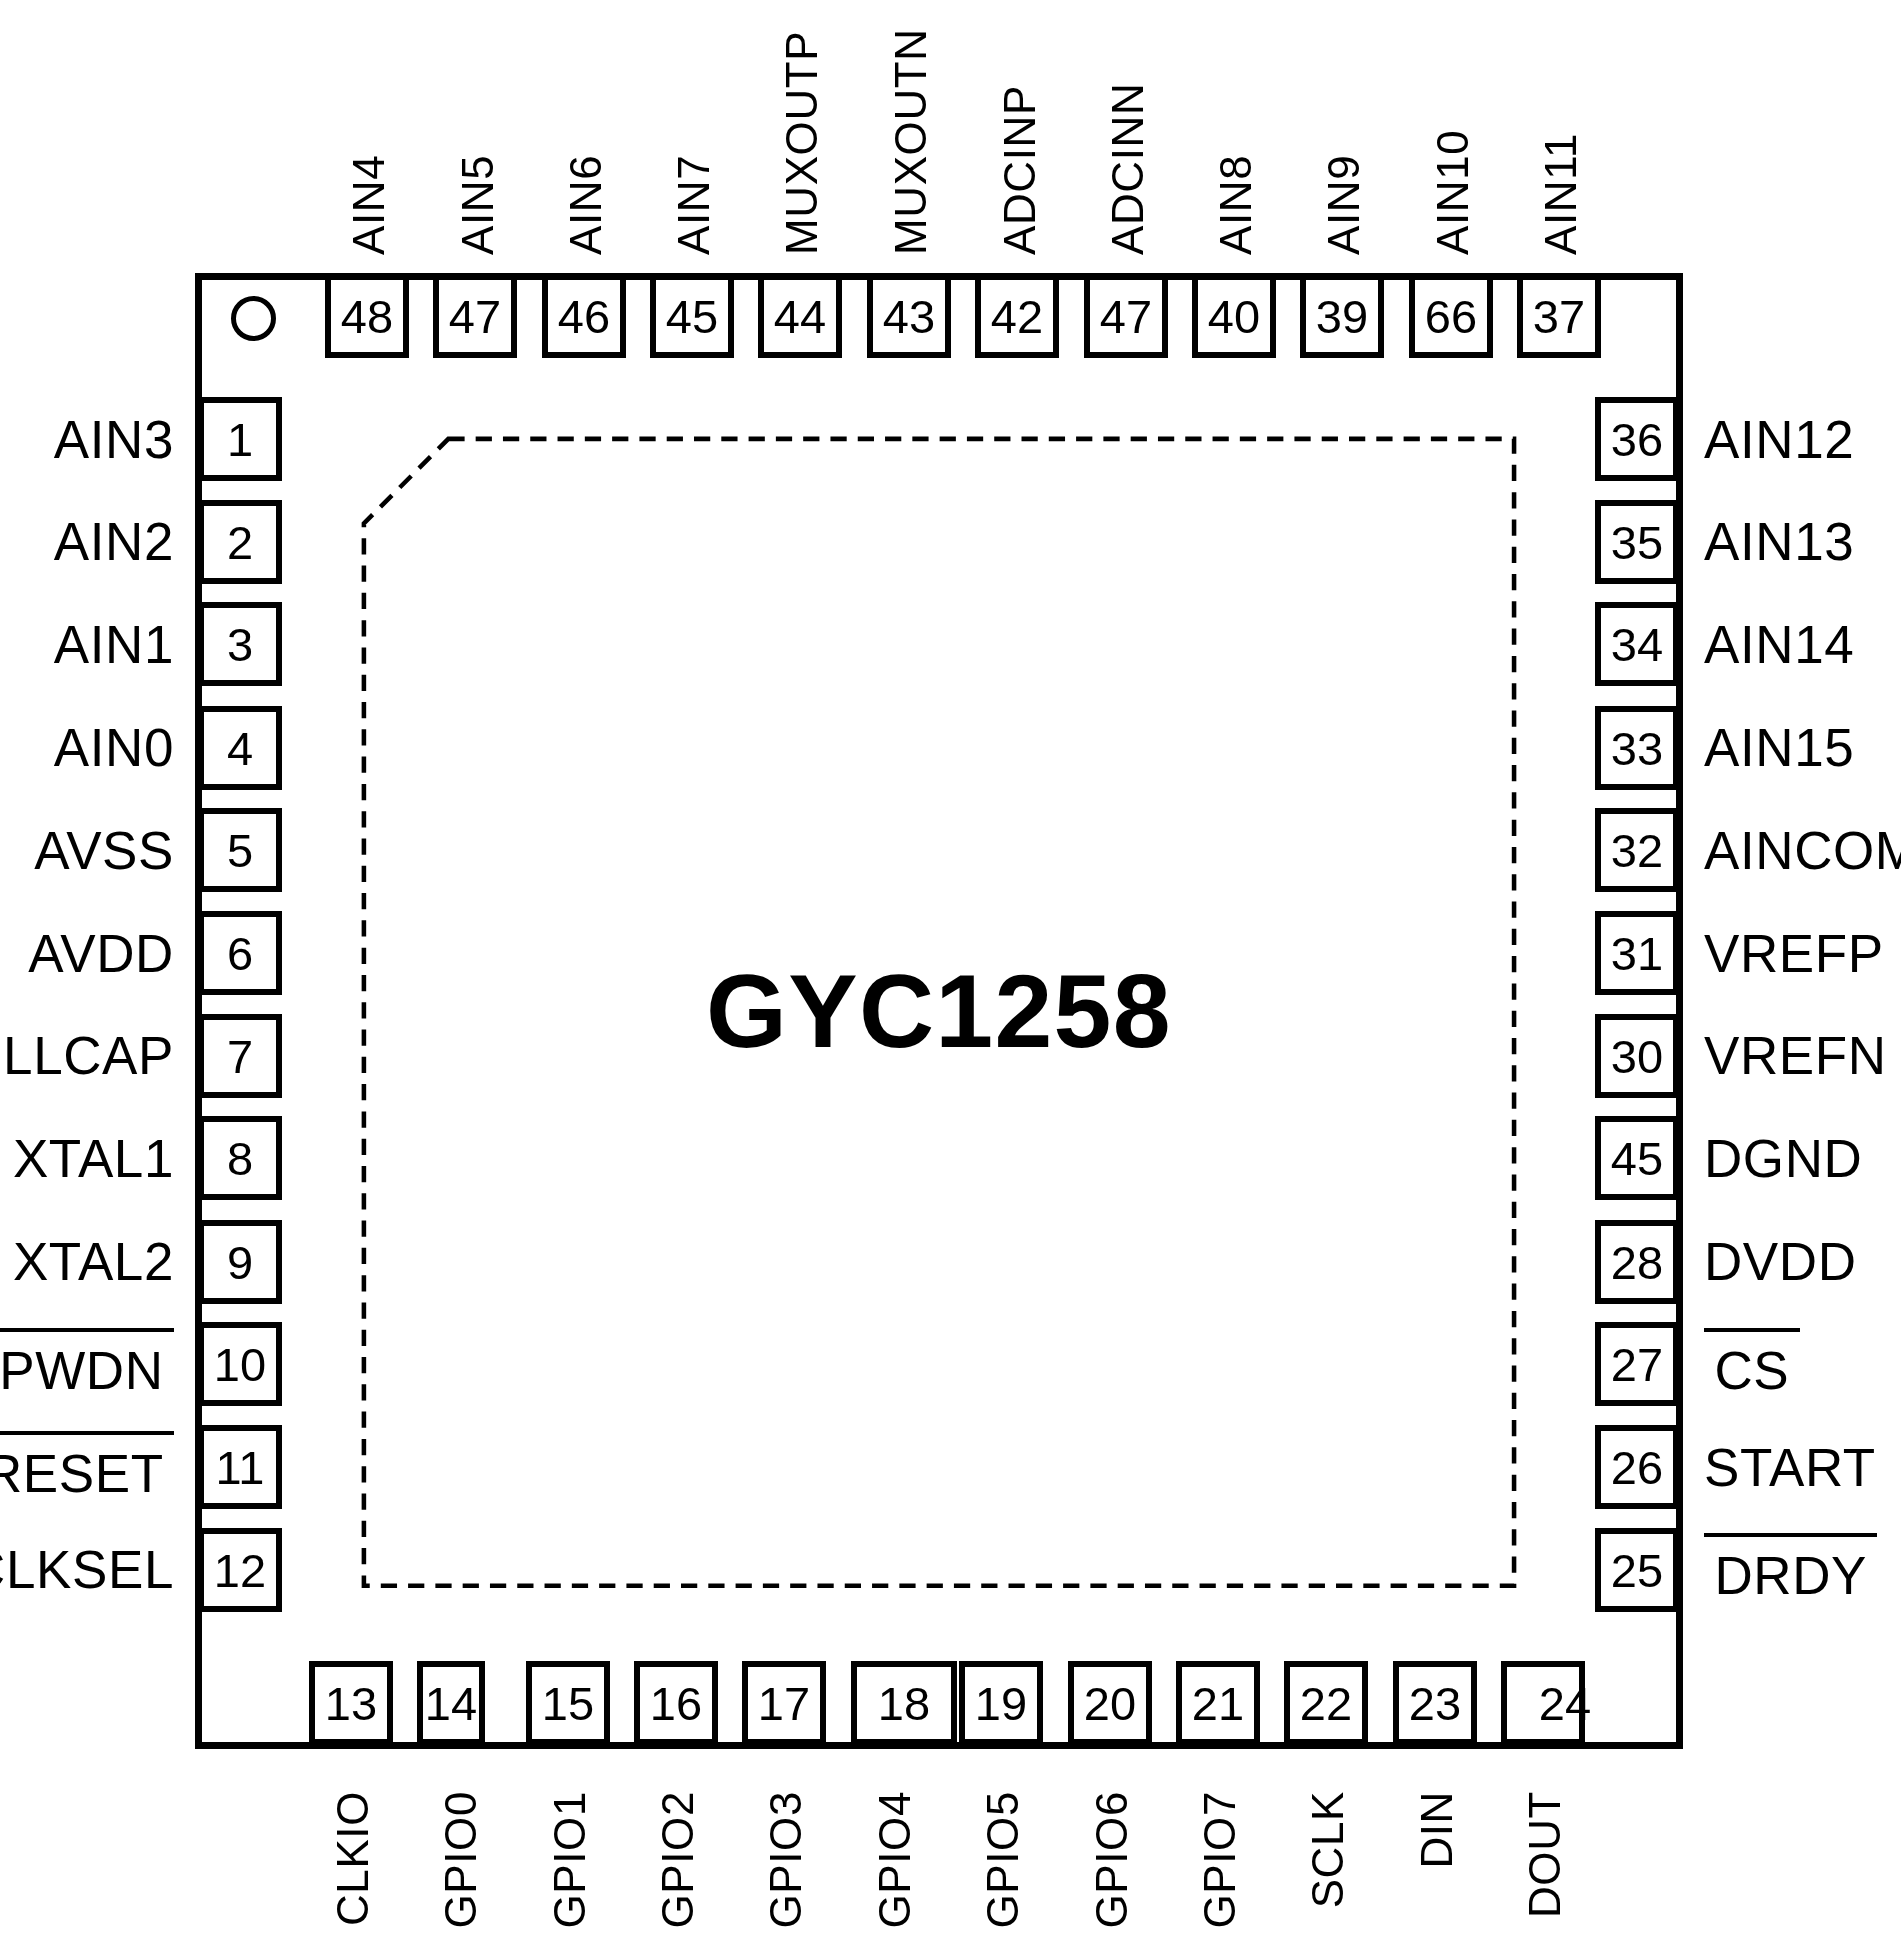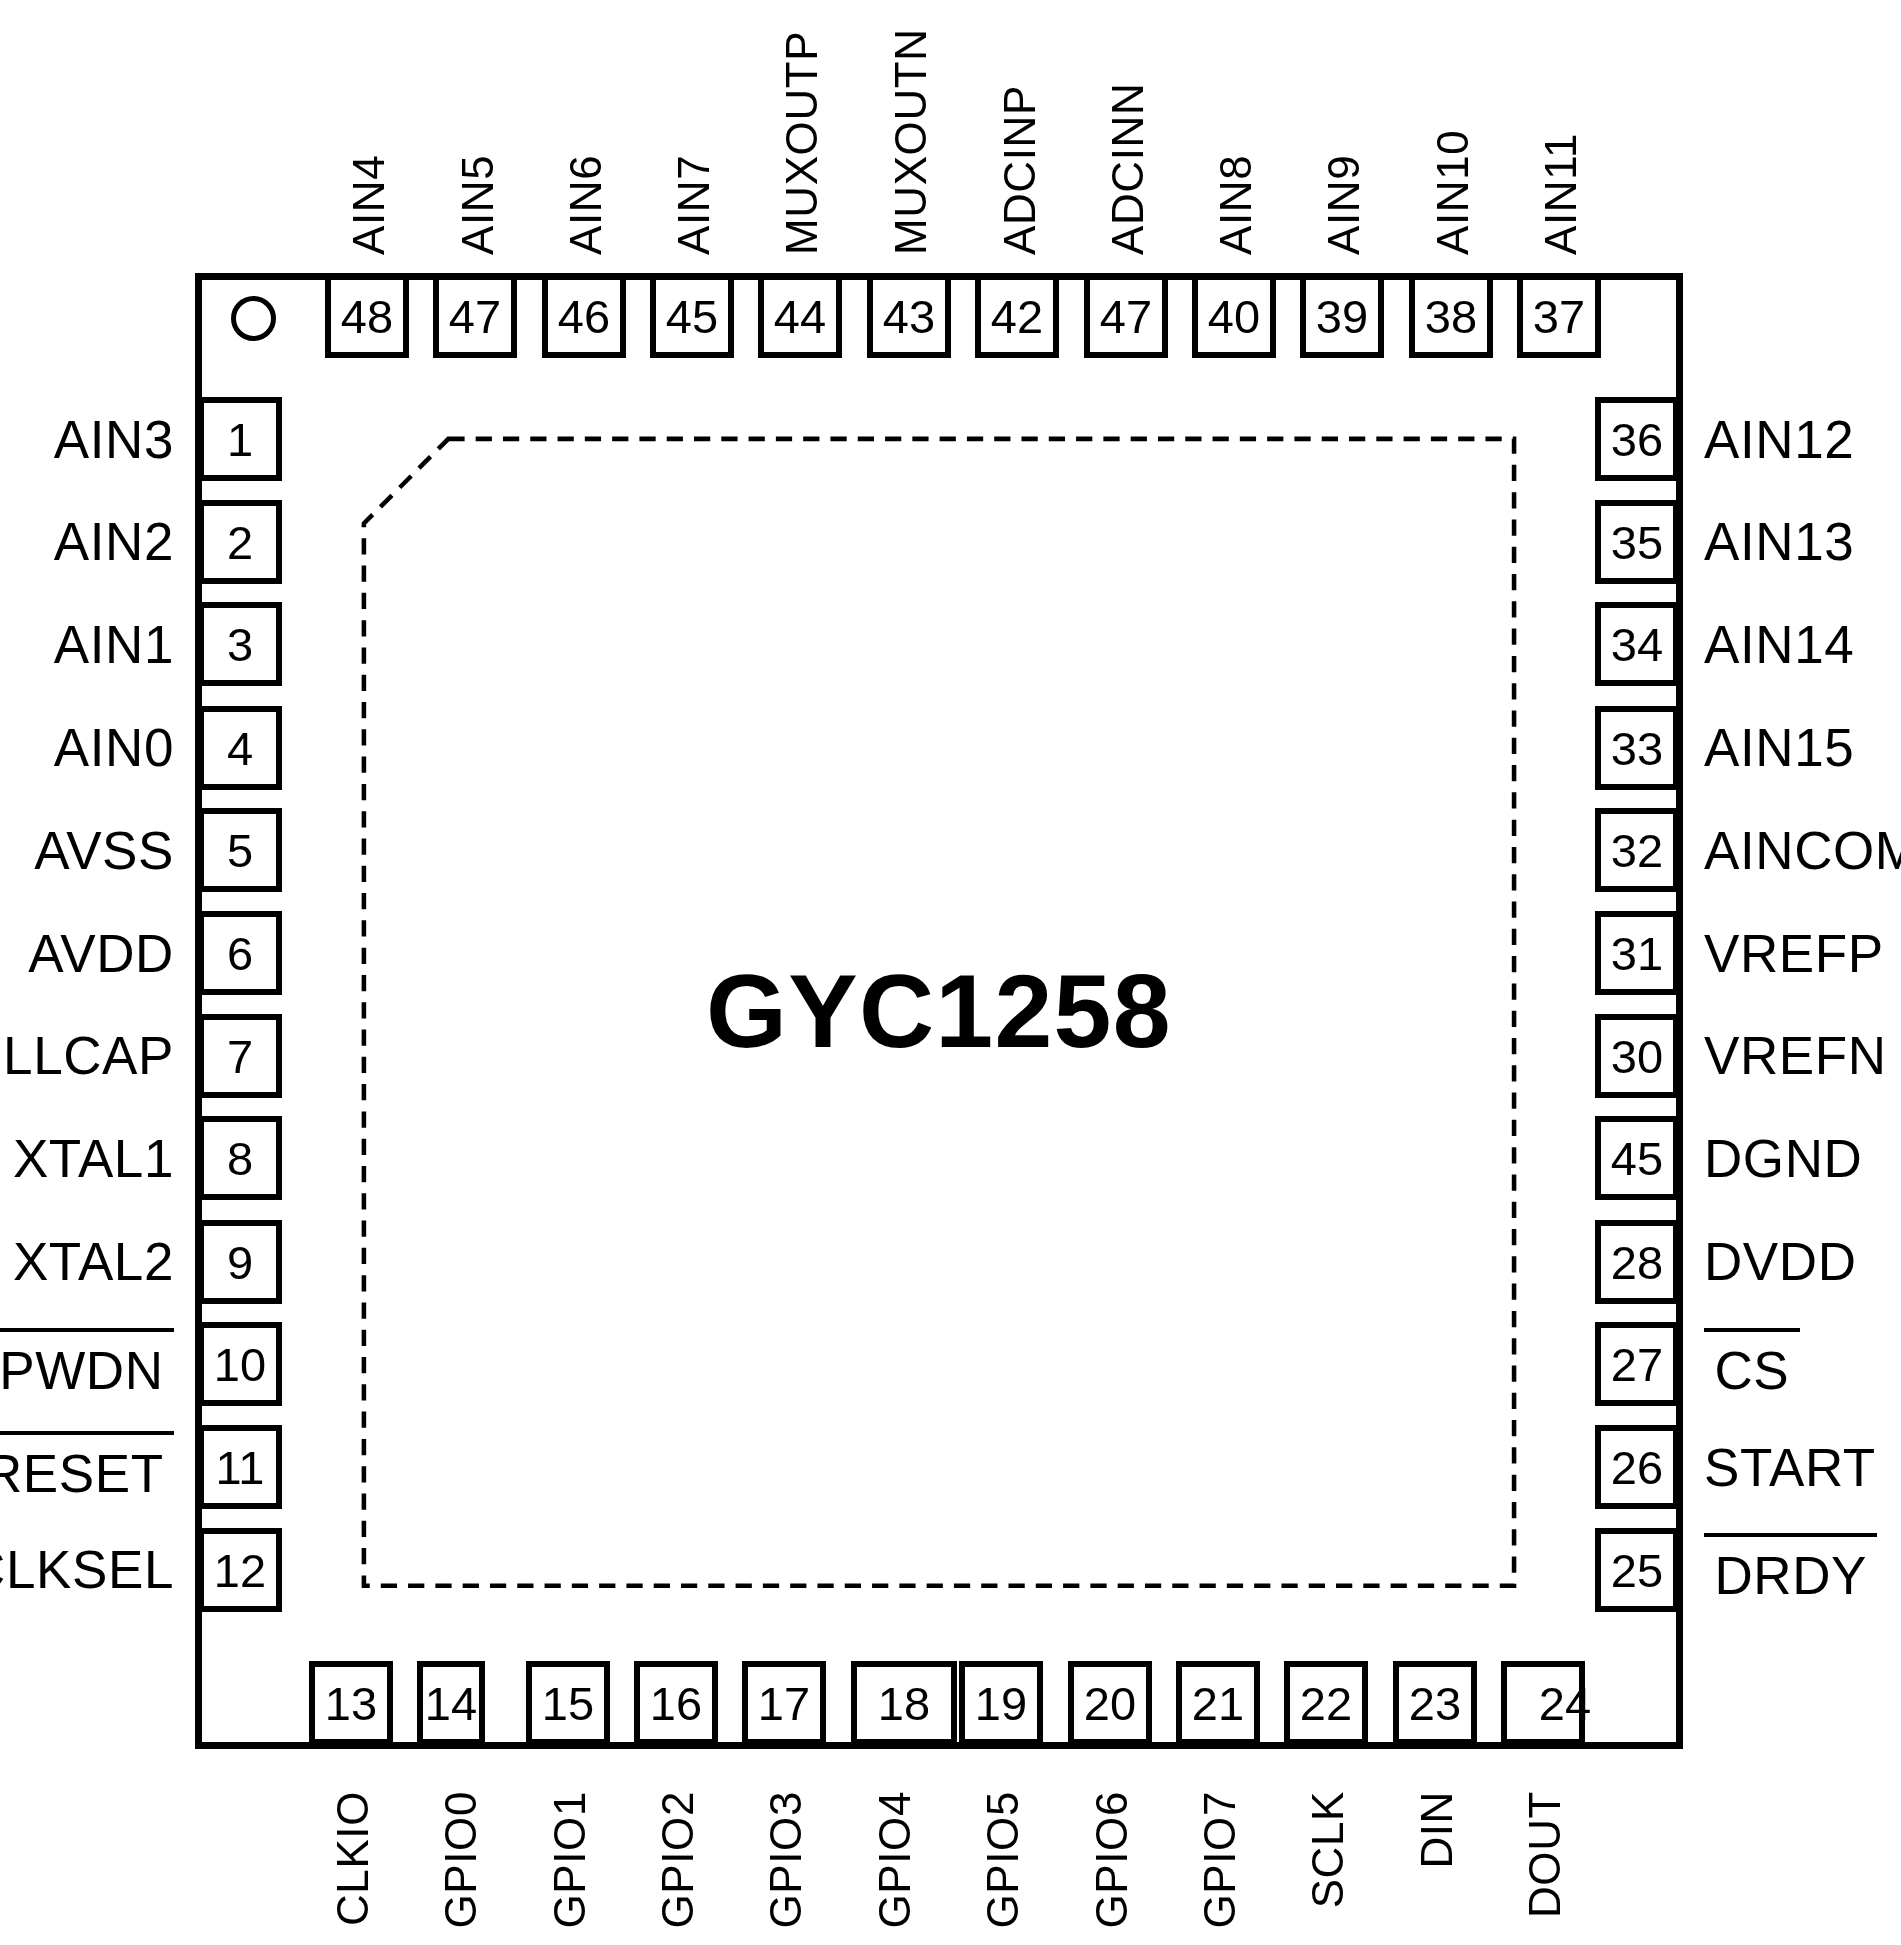--- a/index.html
+++ b/index.html
@@ -123,21 +123,21 @@
       <div class="vlabel rot-up" style="left: 1104px; top: 255px;"><span class="plain">ADCINN</span></div>
       <div class="pin-box" style="left: 1192px; top: 274px; width: 84px; height: 84px;">
         <span class="pin-num">40</span>
       </div>
       <div class="vlabel rot-up" style="left: 1212px; top: 255px;"><span class="plain">AIN8</span></div>
       <div class="pin-box" style="left: 1300px; top: 274px; width: 84px; height: 84px;">
         <span class="pin-num">39</span>
       </div>
       <div class="vlabel rot-up" style="left: 1320px; top: 255px;"><span class="plain">AIN9</span></div>
       <div class="pin-box" style="left: 1409px; top: 274px; width: 84px; height: 84px;">
-        <span class="pin-num">38</span>
+        <span class="pin-num">66</span>
       </div>
       <div class="vlabel rot-up" style="left: 1429px; top: 255px;"><span class="plain">AIN10</span></div>
       <div class="pin-box" style="left: 1517px; top: 274px; width: 84px; height: 84px;">
         <span class="pin-num">37</span>
       </div>
       <div class="vlabel rot-up" style="left: 1537px; top: 255px;"><span class="plain">AIN11</span></div>
     </div>
   <div id="pins-left">
       <div class="pin-box" style="left: 198px; top: 397px; width: 84px; height: 84px;">
         <span class="pin-num">1</span>

